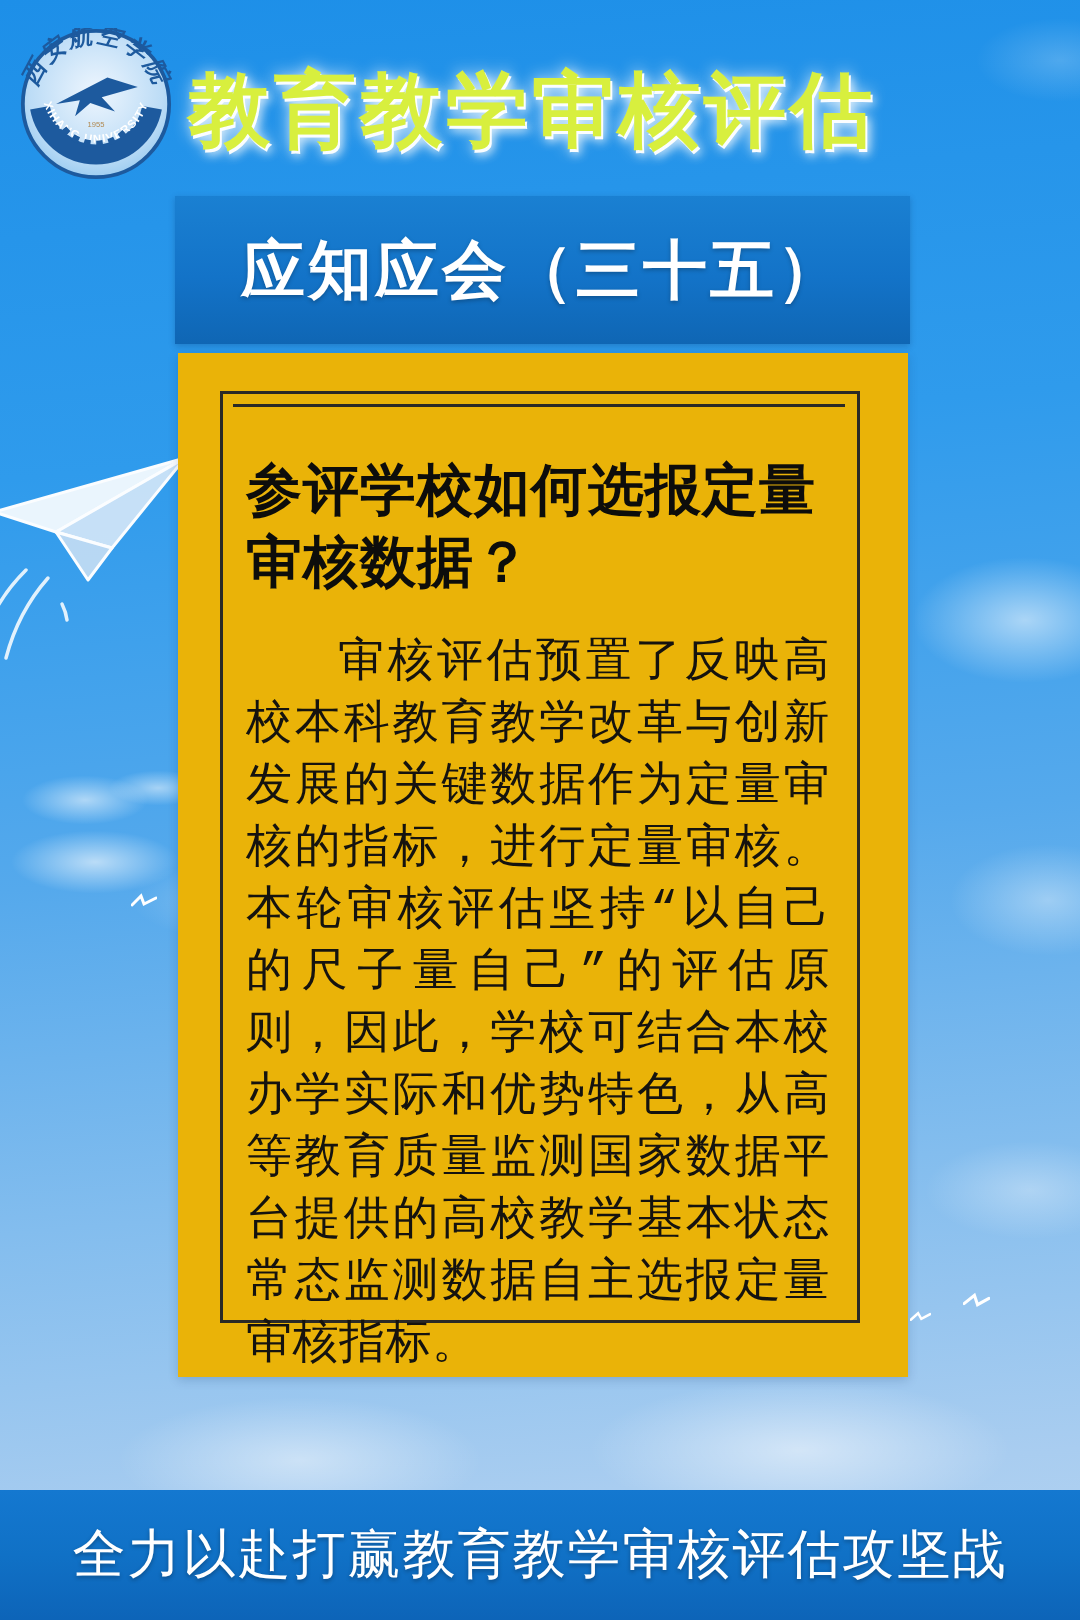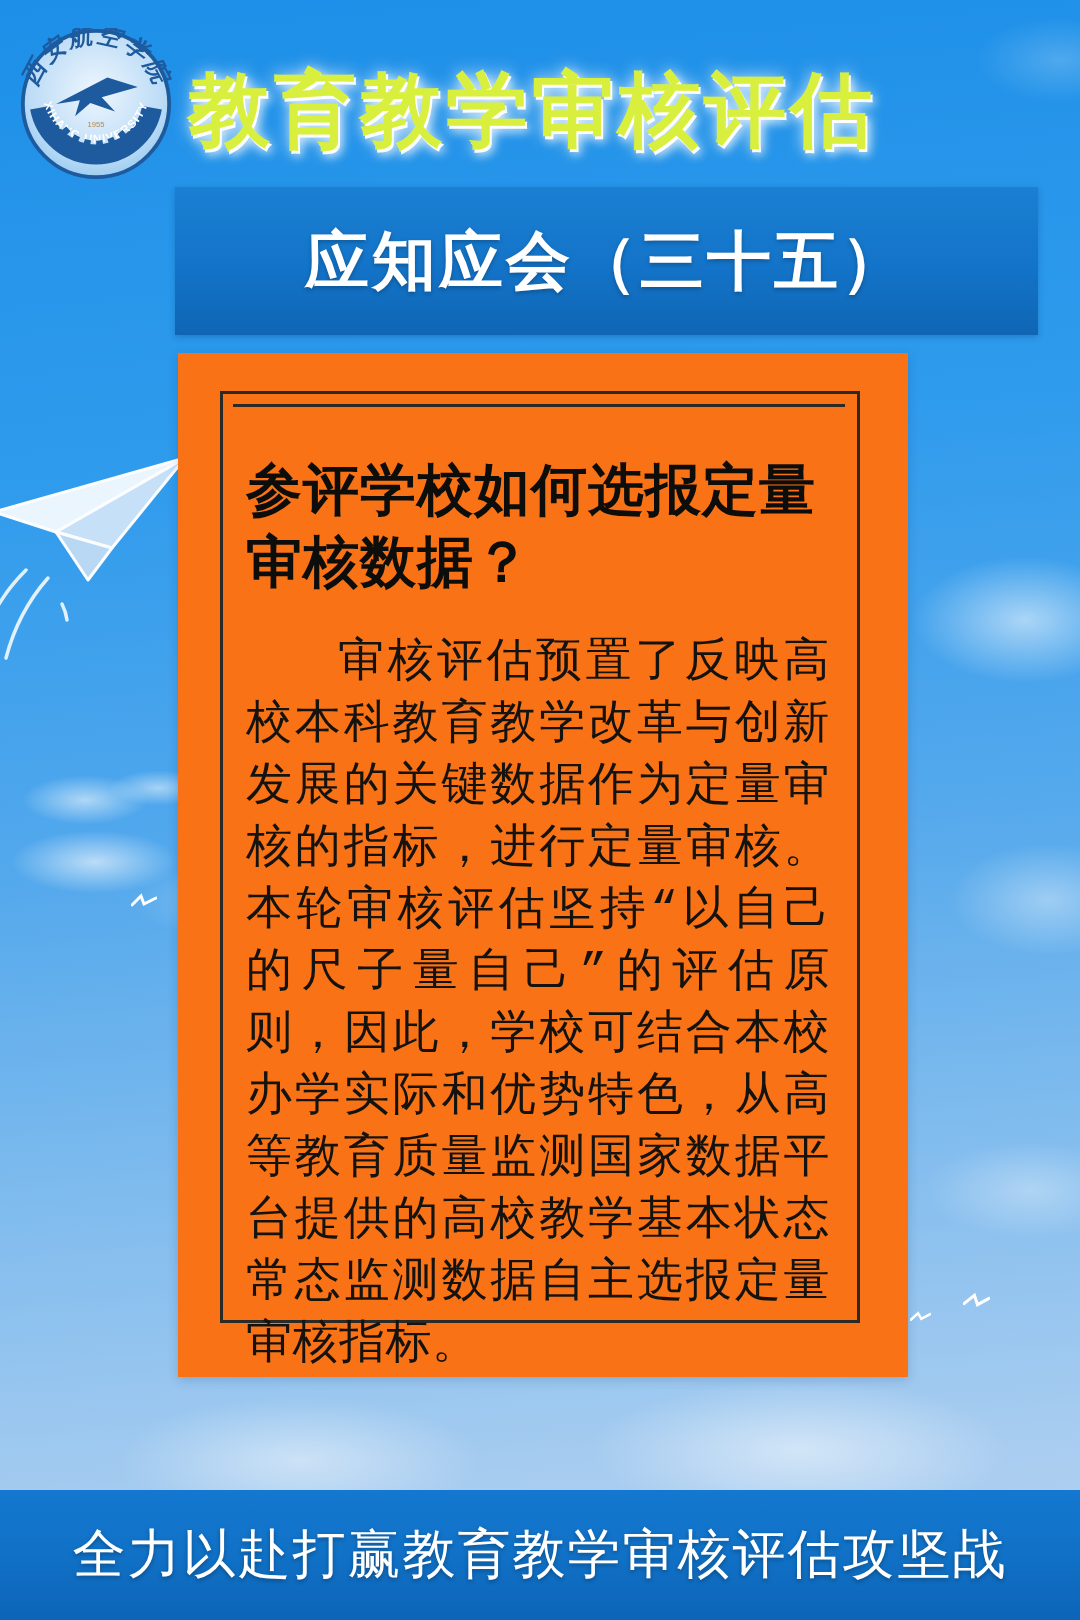--- a/index.html
+++ b/index.html
@@ -27,34 +27,34 @@
   .main-title{
     position:absolute;left:0;right:16px;top:56px;text-align:center;
     font-size:82px;font-weight:900;letter-spacing:4px;color:#d8ef3e;
     text-shadow:2px 3px 0 rgba(255,255,255,.95), 4px 6px 10px rgba(255,255,255,.65), 0 0 16px rgba(255,255,255,.8);
     white-space:nowrap;
   }
   
   .logo{position:absolute;left:20px;top:28px;width:152px;height:152px;}
   
   .banner{
-    position:absolute;left:175px;top:187px;width:863px;height:148px;
+    position:absolute;left:175px;top:196px;width:735px;height:148px;
     background:linear-gradient(180deg,#1a80d2 0%,#1373c8 55%,#0f66b4 100%);
     display:flex;align-items:center;justify-content:center;
     box-shadow:0 2px 6px rgba(0,40,90,.25);
     text-align:center;
   }
   .banner-label{
     font-size:64px;font-weight:800;color:#ffffff;letter-spacing:3px;
     text-shadow:0 2px 4px rgba(0,0,0,.25);white-space:nowrap;
   }
   
   .card{
     position:absolute;left:178px;top:353px;width:730px;height:1024px;
-    background:#f97316;box-shadow:0 3px 10px rgba(0,40,90,.18);
+    background:#eab308;box-shadow:0 3px 10px rgba(0,40,90,.18);
   }
   .frame{
     position:absolute;left:42px;top:38px;width:588px;height:926px;
     border:3px solid #2b2a26;padding:0 23px;
   }
   .frame-topline{
     position:absolute;left:10px;right:12px;top:10px;height:3px;background:#2b2a26;
   }
   .question{
     margin:60px 0 0 0;

